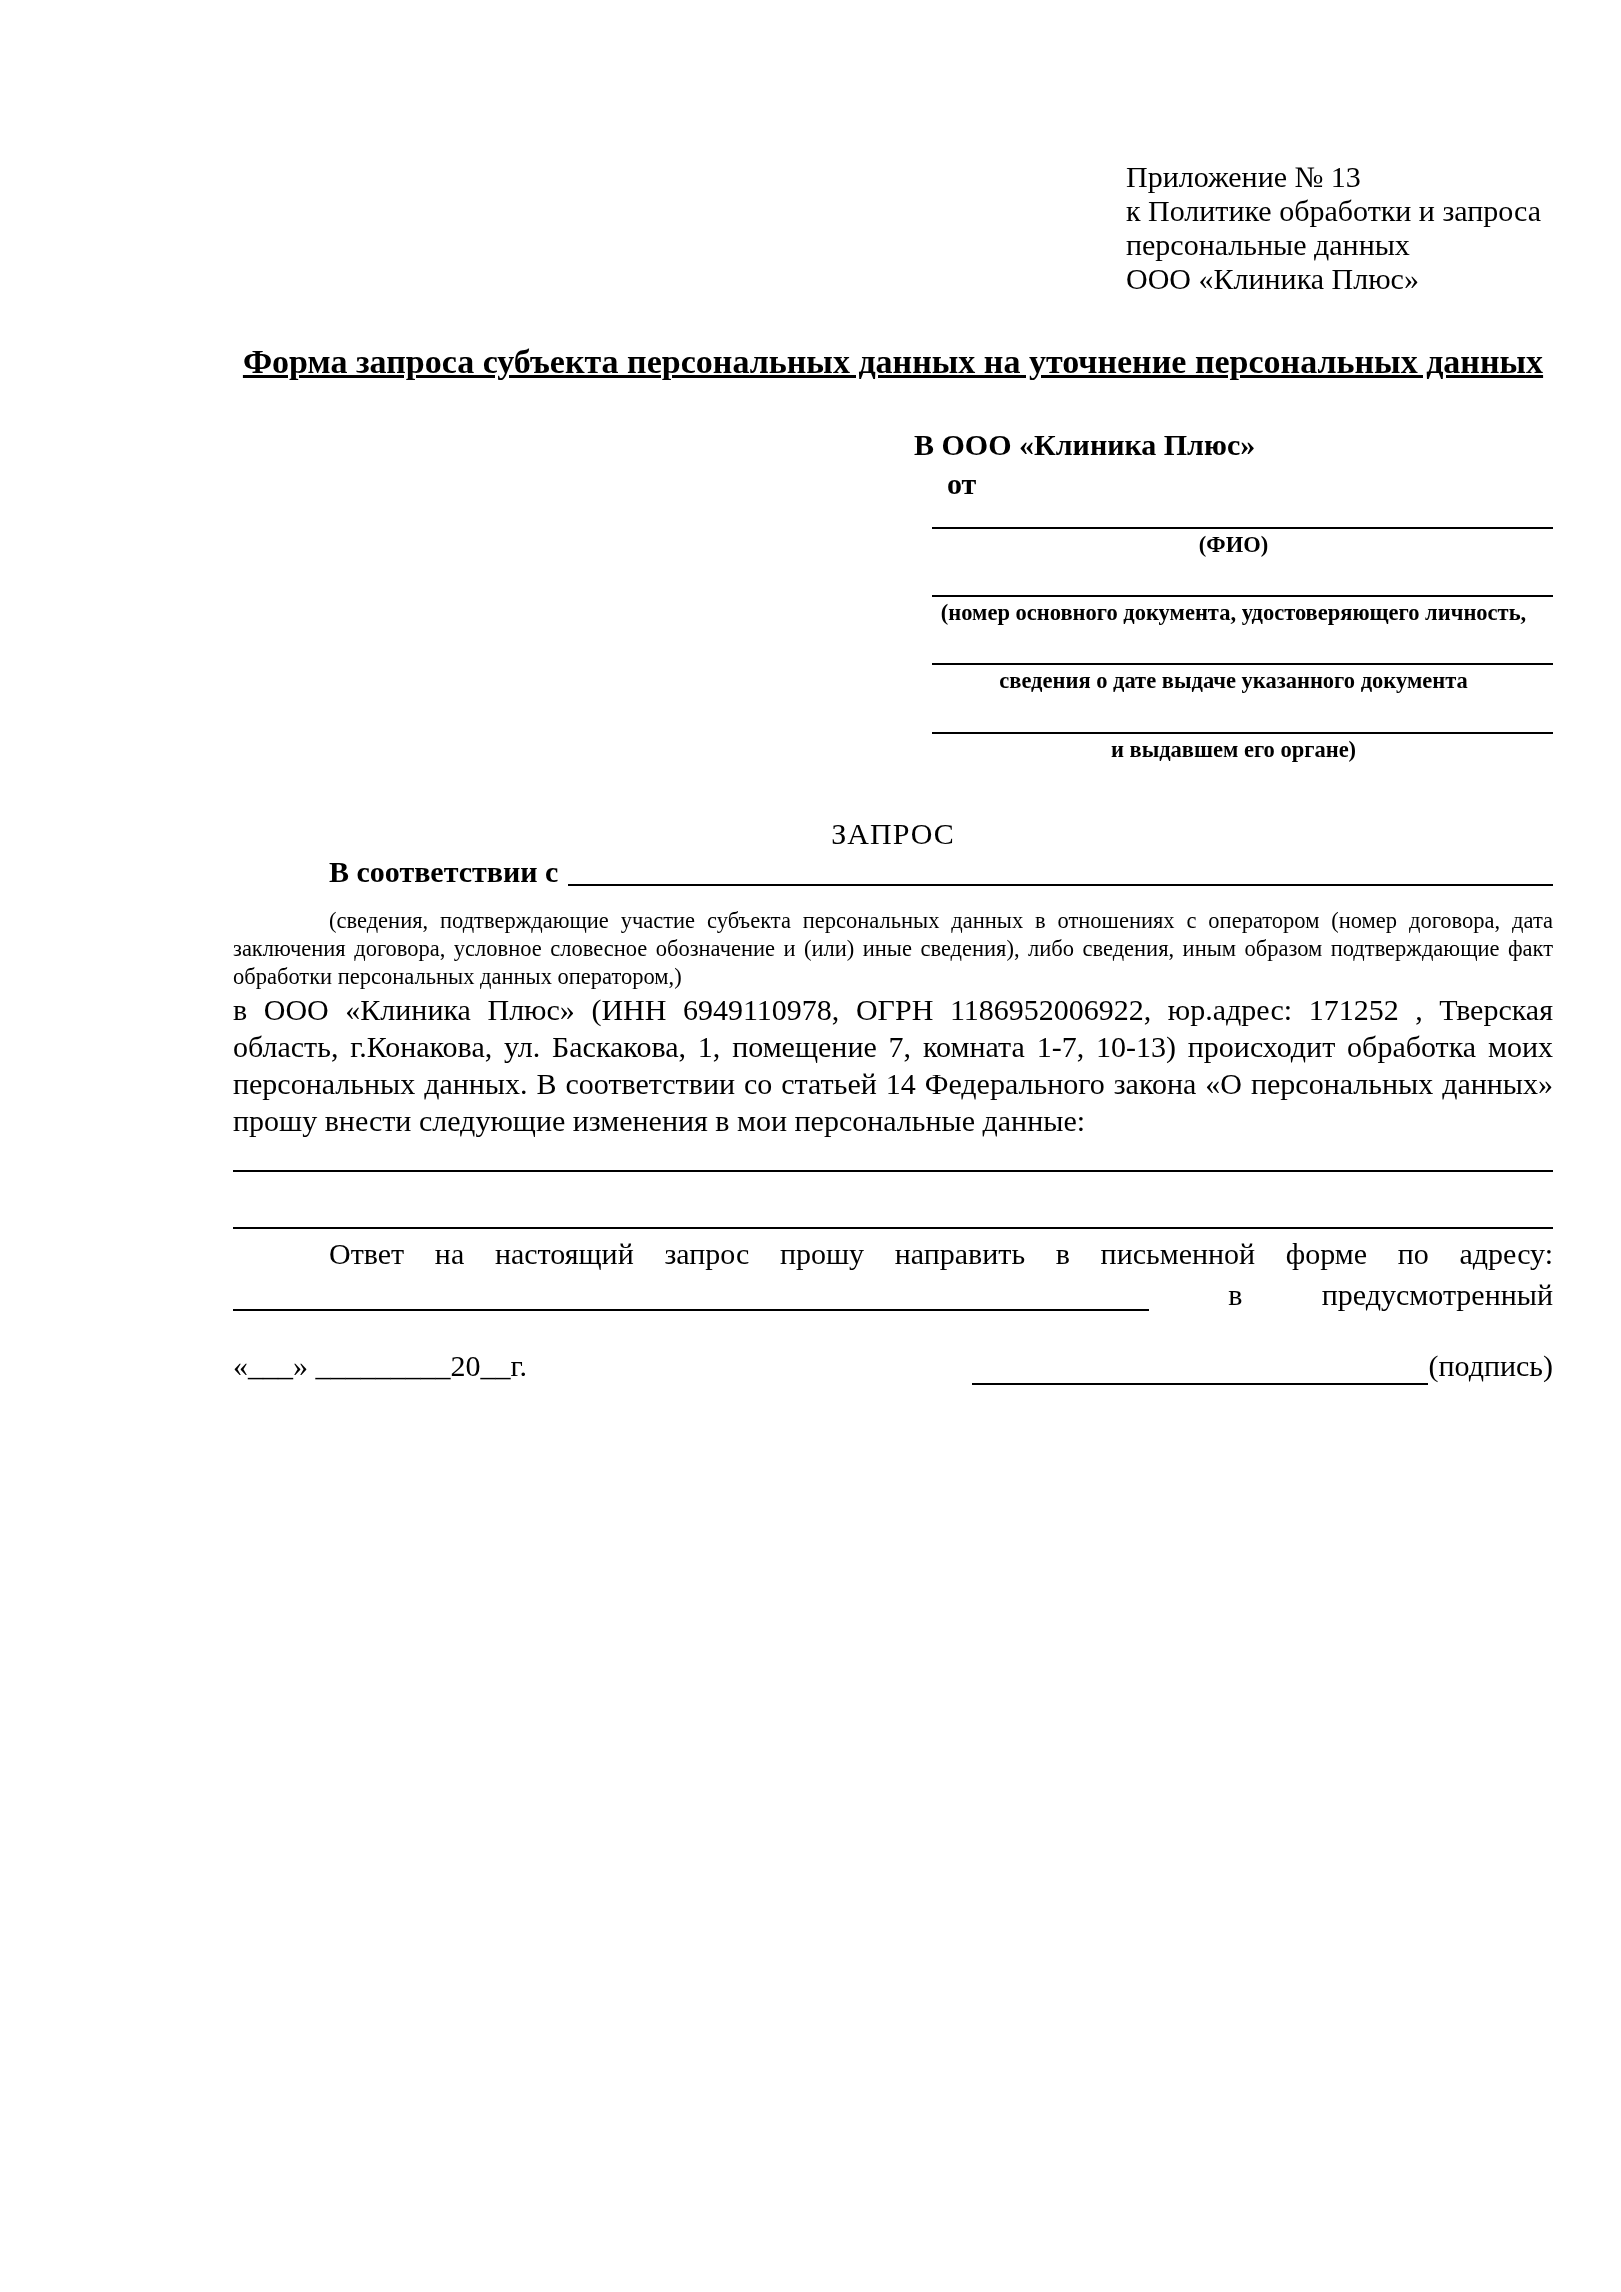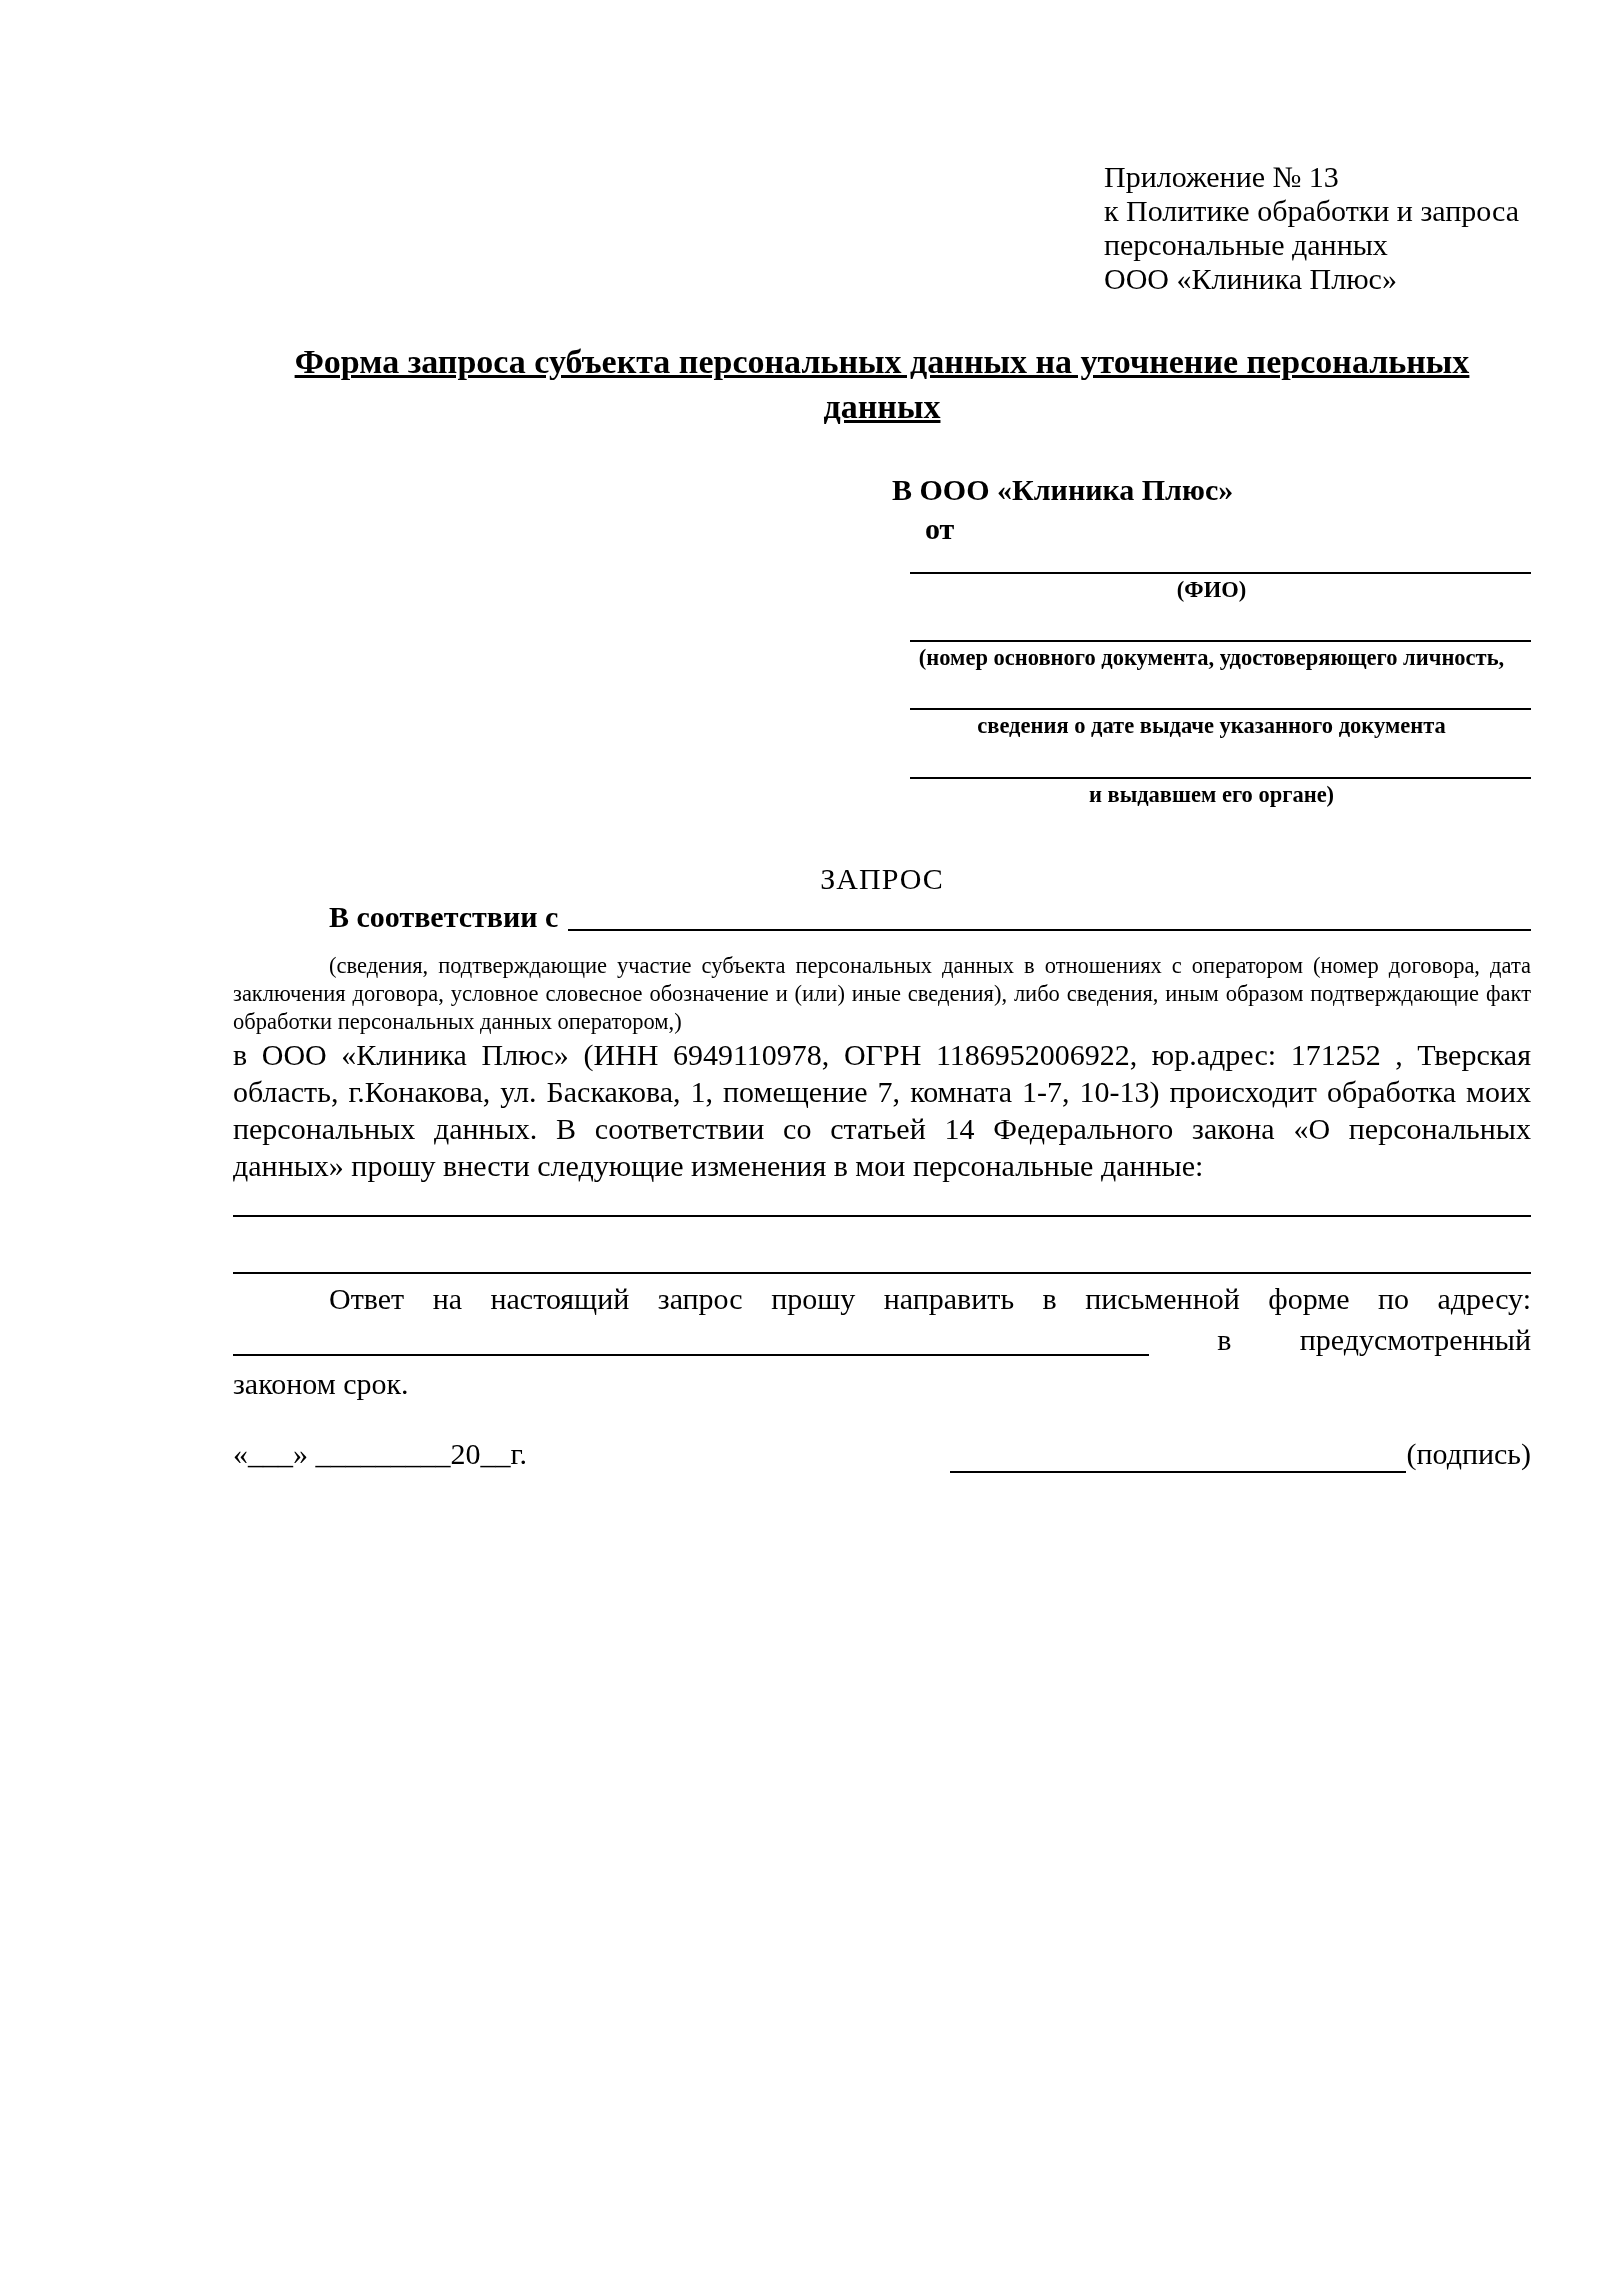--- a/index.html
+++ b/index.html
@@ -5,21 +5,21 @@
   * { margin: 0; padding: 0; box-sizing: border-box; }
   html, body { background: #ffffff; }
   body {
     width: 1621px; height: 2293px;
     font-family: "Liberation Serif", "DejaVu Serif", serif;
     color: #000;
   }
   .page {
     width: 1621px; height: 1816px;
     background: #fff;
-    padding: 160px 90px 0 233px;
+    padding: 160px 68px 0 233px;
     overflow: hidden;
   }
   
   .appendix {
     width: 427px;
     margin-left: auto;
     font-size: 30px;
     line-height: 34px;
   }
   
@@ -182,21 +182,20 @@
   <div class="blank-line second"></div>
 
   <div class="reply-lead">Ответ на настоящий запрос прошу направить в письменной форме по адресу:</div>
 
   <div class="reply-mid">
     <span class="address-line"></span>
     <span>в</span>
     <span>предусмотренный</span>
   </div>
 
-  <div class="reply-closing">законом срок.</div>
 
   <div class="sign-row">
     <div class="date-blank">«___» _________20__г.</div>
     <div class="sig-group">
       <span class="sig-line"></span>
       <span>(подпись)</span>
     </div>
   </div>
 
 </div>

